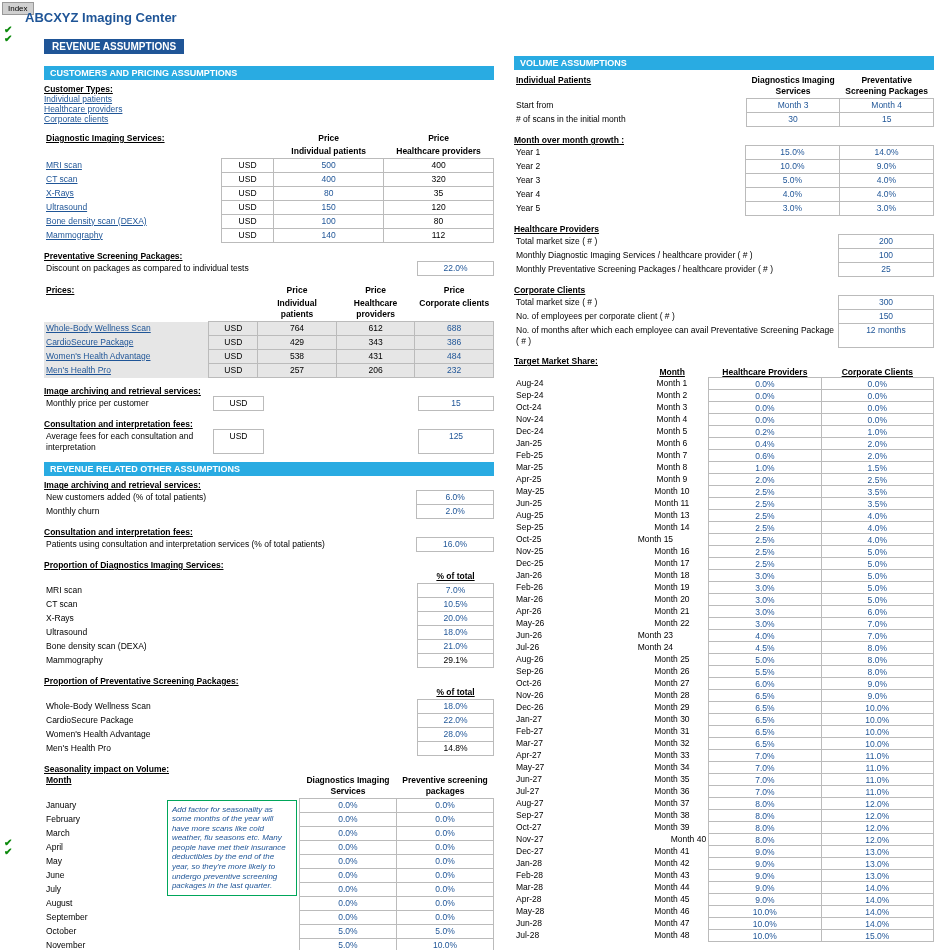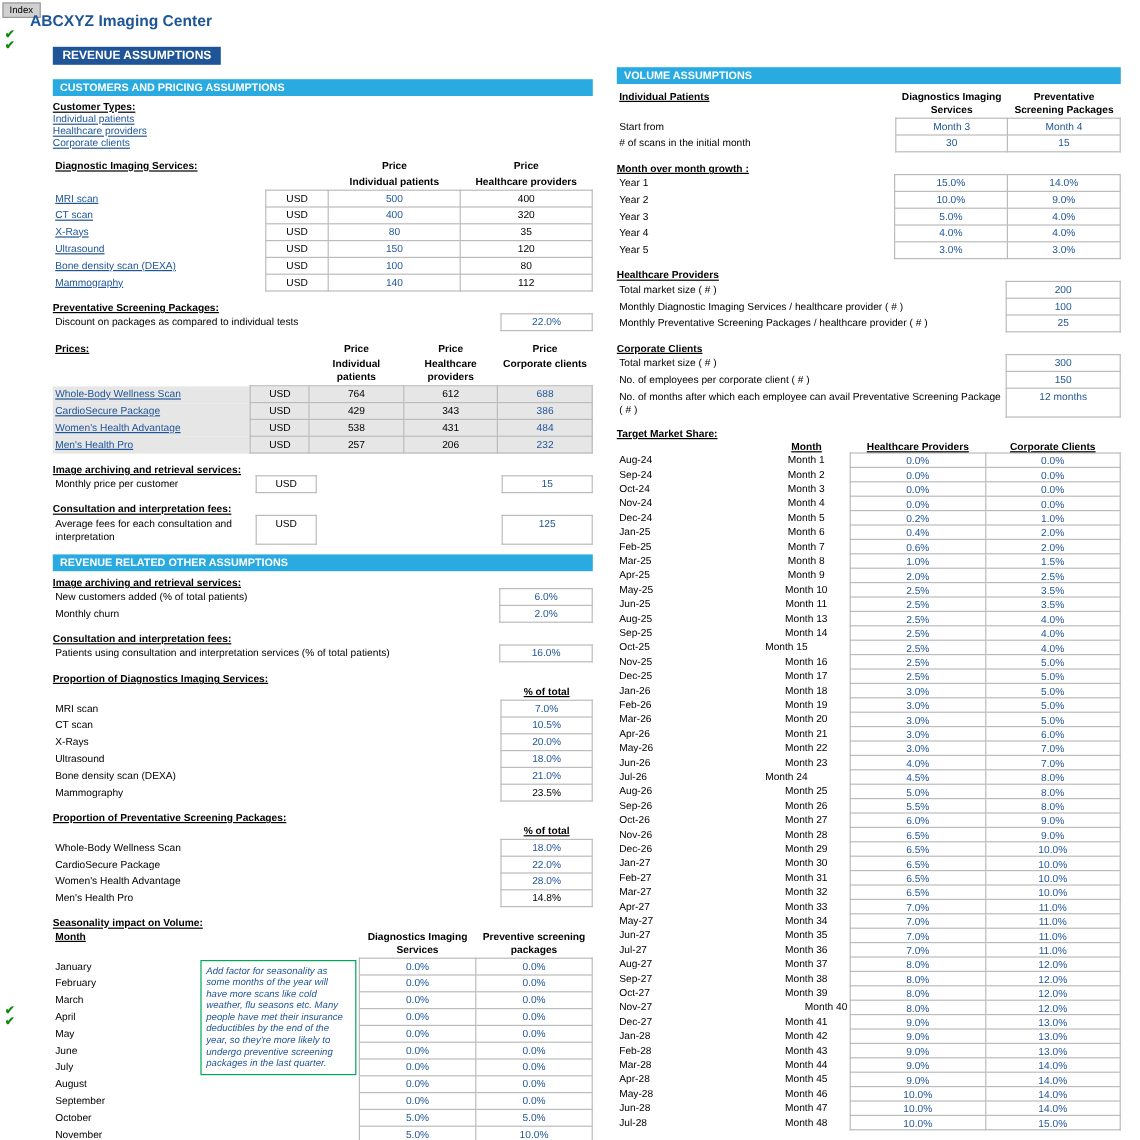--- a/index.html
+++ b/index.html
@@ -242,21 +242,21 @@
           <tr>
             <td>Ultrasound</td>
     <td class="cell-blue">18.0%</td>
           </tr>
           <tr>
             <td>Bone density scan (DEXA)</td>
     <td class="cell-blue">21.0%</td>
           </tr>
           <tr>
             <td>Mammography</td>
-    <td class="cell">23.5%</td>
+    <td class="cell">29.1%</td>
           </tr>
         </tbody>
   </table>
 
   <div class="u-head mt8">Proportion of Preventative Screening Packages:</div>
   <table>
     <tbody>
           <tr>
             <td style="width:360px"></td>
             <td class="u-head" style="text-align:center;width:70px">% of total</td>
@@ -579,21 +579,21 @@
   <td class="cell-blue">6.0%</td>
           </tr>
           <tr>
             <td>May-26</td>
   <td style="text-align:center">Month 22</td>
   <td class="cell-blue">3.0%</td>
   <td class="cell-blue">7.0%</td>
           </tr>
           <tr>
             <td>Jun-26</td>
-  <td style="text-align:center">Month 23</td>
+  <td style="">Month 23</td>
   <td class="cell-blue">4.0%</td>
   <td class="cell-blue">7.0%</td>
           </tr>
           <tr>
             <td>Jul-26</td>
   <td style="">Month 24</td>
   <td class="cell-blue">4.5%</td>
   <td class="cell-blue">8.0%</td>
           </tr>
           <tr>

